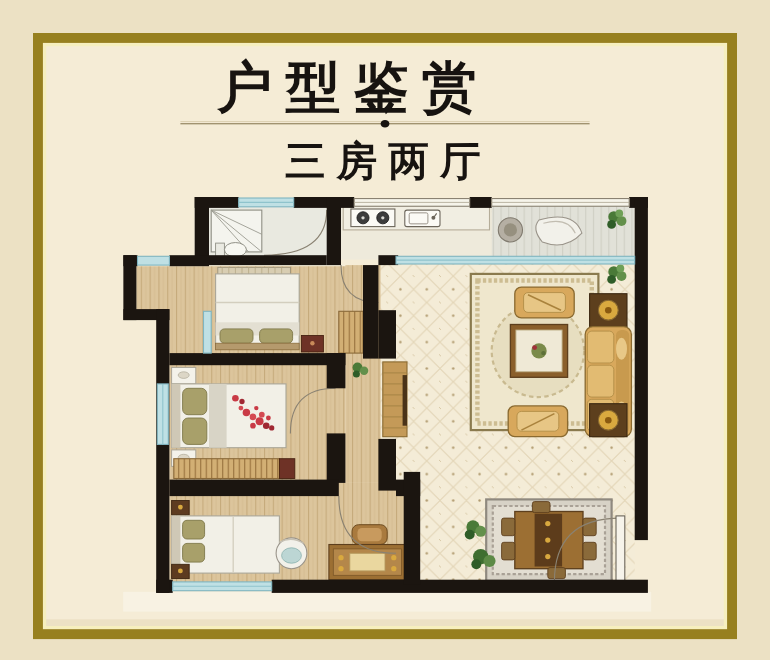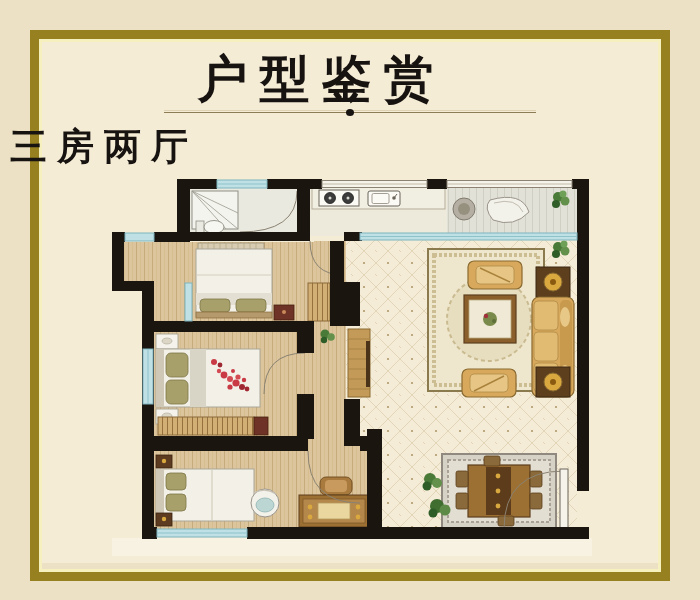--- a/index.html
+++ b/index.html
@@ -12,21 +12,21 @@
        border:9px solid var(--gold,#97801f);
        box-shadow:inset 0 0 0 3px var(--gold-light,#f6efbe);}
   .title{position:absolute;top:46px;left:0;width:631px;text-align:center;
        font-size:50px;font-weight:bold;letter-spacing:12px;text-indent:12px;
        color:var(--ink,#171310);}
   .divider{position:absolute;top:112px;left:164px;width:372px;height:0;
        border-top:1.5px solid #8d7d57;
        box-shadow:0 -2px 0 rgba(170,150,100,.30);}
   .divider-dot{position:absolute;top:109px;left:346px;width:8px;height:7px;
        background:var(--ink,#171310);border-radius:50%;}
-  .subtitle{position:absolute;top:122px;left:0;width:696px;
+  .subtitle{position:absolute;top:122px;left:0;width:696px;text-align:center;
        font-size:37px;font-weight:bold;letter-spacing:10px;text-indent:10px;
        color:var(--ink,#171310);}
   .plan-wrap{position:absolute;left:112px;top:179px;width:480px;height:362px;}
   .plan-underlay{position:absolute;left:112px;top:538px;width:480px;height:18px;
        background:rgba(250,247,238,.55);}
   svg{display:block;}
 </style>
 </head>
 <body>
 

